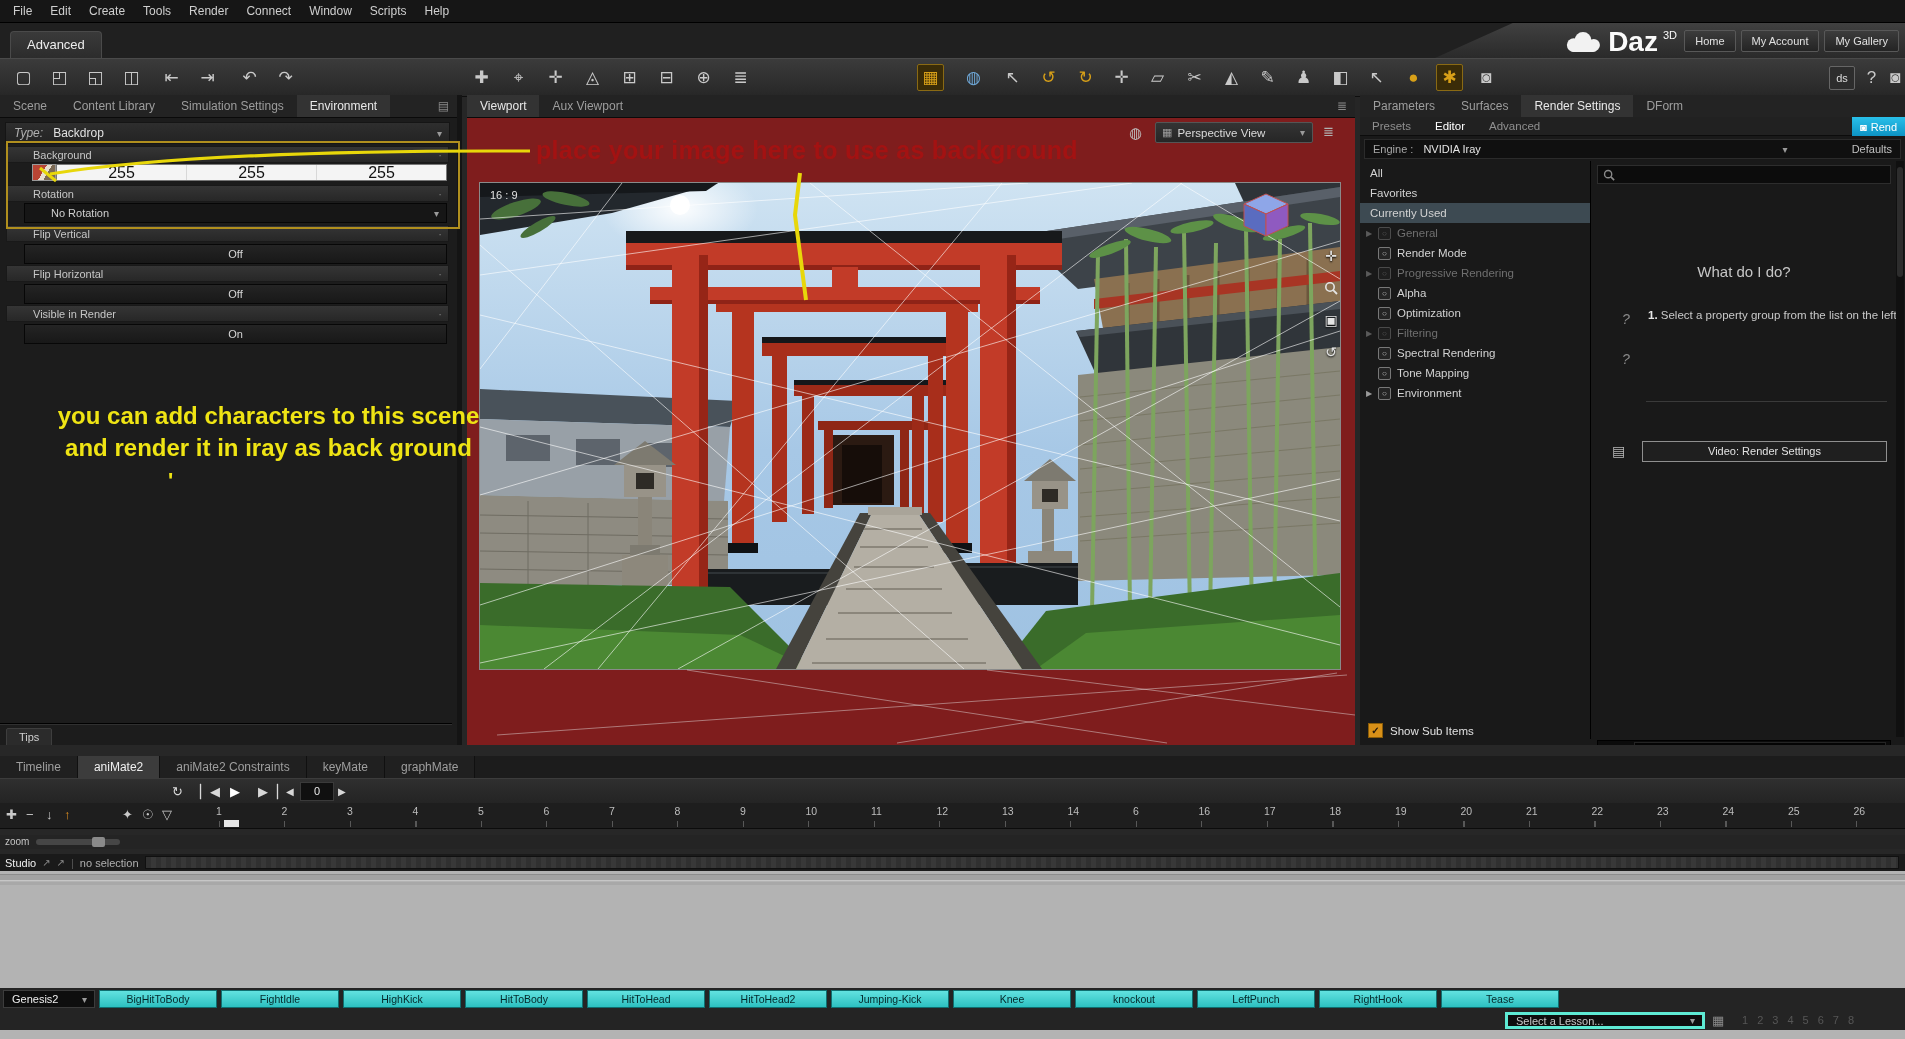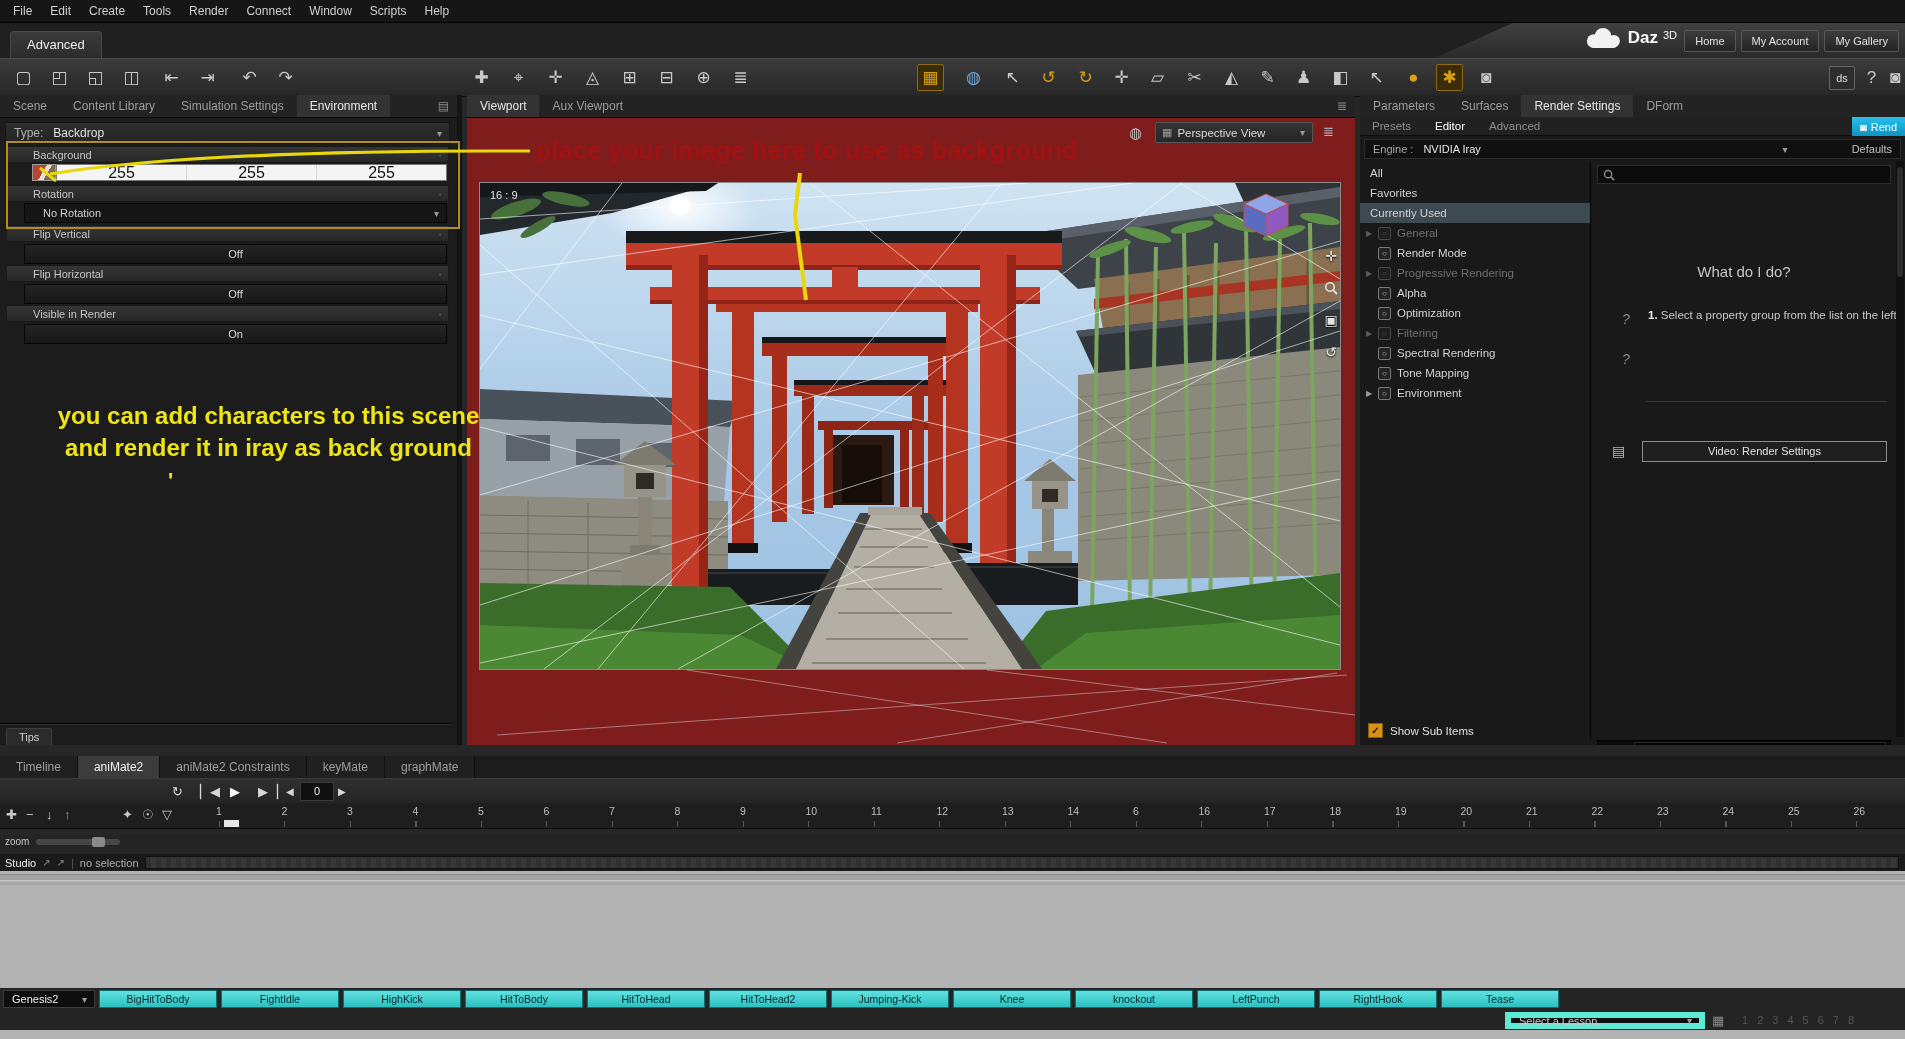--- a/index.html
+++ b/index.html
@@ -14,21 +14,21 @@
 
   
   #band{position:absolute;left:0;top:22px;width:100%;height:36px;background:#202020;}
   .band-wedge{position:absolute;right:0;top:0;width:470px;height:36px;
               background:linear-gradient(180deg,#414141,#2a2a2a);
               clip-path:polygon(80px 0,100% 0,100% 100%,0 100%);}
   #advanced-tab{position:absolute;left:10px;top:9px;height:26px;padding:0 16px;line-height:26px;
                 background:linear-gradient(#3a3a3a,#2c2c2c);border:1px solid #4a4a4a;border-bottom:none;
                 border-radius:4px 4px 0 0;color:#ededed;font-size:13px;}
   #brand{position:absolute;right:228px;top:4px;display:flex;align-items:center;gap:5px;}
-  .daz-text{font-size:17px;font-weight:bold;color:#fafafa;}
+  .daz-text{font-size:28px;font-weight:bold;color:#fafafa;}
   .daz-3d{font-size:11px;color:#fafafa;align-self:flex-start;margin-top:3px;}
   #brand-links{position:absolute;right:6px;top:8px;display:flex;gap:5px;}
   .brand-link{display:inline-block;padding:0 10px;height:20px;line-height:20px;font-size:11px;color:#e0e0e0;
               background:linear-gradient(#3c3c3c,#242424);border:1px solid #585858;border-radius:2px;}
 
   
   #toolbar{position:absolute;left:0;top:58px;width:100%;height:37px;
            background:linear-gradient(#3b3b3b,#272727);border-top:1px solid #4a4a4a;border-bottom:1px solid #0e0e0e;}
   .tbi{position:absolute;top:5px;width:27px;height:27px;display:flex;align-items:center;justify-content:center;
        font-size:17px;color:#c9c9c9;}
@@ -42,36 +42,36 @@
           display:flex;align-items:stretch;font-size:12px;color:#9d9d9d;}
   .tab{padding:0 13px;line-height:22px;}
   .tab.active{background:#333;color:#e8e8e8;}
   .tab-corner{margin-left:auto;padding:0 8px;line-height:22px;color:#8a8a8a;font-size:12px;}
 
   
   #left-panel{position:absolute;left:0;top:95px;width:462px;height:650px;background:#1c1c1c;
               border-right:5px solid #141414;box-sizing:border-box;}
   .type-row{position:absolute;left:5px;right:7px;top:27px;height:20px;background:linear-gradient(#2e2e2e,#232323);
             border:1px solid #151515;display:flex;align-items:center;font-size:12px;}
-  .type-row .lbl{color:#b0b0b0;margin-left:8px;}
+  .type-row .lbl{color:#b0b0b0;margin-left:8px;font-style:italic;}
   .type-row .val{color:#e0e0e0;margin-left:10px;}
   .dd{margin-left:auto;margin-right:7px;color:#9a9a9a;font-size:10px;}
   .sechdr{position:absolute;left:6px;right:8px;height:17px;background:linear-gradient(#353535,#272727);
           border:1px solid #191919;color:#c6c6c6;font-size:11px;display:flex;align-items:center;
           padding-left:26px;box-sizing:border-box;}
   .hdr-dot{margin-left:auto;margin-right:6px;color:#808080;}
   .color-row{position:absolute;left:6px;right:8px;height:19px;display:flex;align-items:center;}
   .swatch{width:24px;height:17px;margin-left:26px;border:1px solid #999;box-sizing:border-box;
           background:linear-gradient(120deg,#b84434 0 45%,#e8dfd0 45% 62%,#7c6a55 62%);}
   .rgb-bar{flex:1;height:17px;background:#f4f4f4;border:1px solid #777;display:flex;box-sizing:border-box;margin-right:2px;}
   .rgb{flex:1;text-align:center;font-size:16px;color:#111;line-height:15px;border-right:1px solid #d8d8d8;}
   .rgb:last-child{border-right:none;}
   .ddl{position:absolute;left:24px;right:10px;height:18px;background:#161616;border:1px solid #060606;
        display:flex;align-items:center;font-size:11px;color:#cfcfcf;}
-  .ddl .first{margin-left:18px;}
+  .ddl .first{margin-left:26px;}
   .valbar{position:absolute;left:24px;right:10px;height:18px;background:linear-gradient(#242424,#181818);
           border:1px solid #070707;color:#d6d6d6;font-size:11px;text-align:center;line-height:18px;}
   .tips-divider{position:absolute;left:0;right:5px;top:628px;height:1px;background:#000;border-bottom:1px solid #303030;}
   .tips-btn{position:absolute;left:6px;top:633px;height:16px;padding:0 12px;line-height:16px;background:#2b2b2b;
             border:1px solid #3e3e3e;font-size:11px;color:#cfcfcf;border-radius:2px 2px 0 0;}
 
   
   #viewport{position:absolute;left:467px;top:95px;width:888px;height:650px;background:#7f1d1d;}
   .vp-sphere{position:absolute;left:662px;top:29px;font-size:15px;color:#c0c0c0;}
   .vp-view-dd{position:absolute;left:688px;top:27px;width:158px;height:21px;background:linear-gradient(#343434,#262626);
@@ -165,22 +165,22 @@
   .gb-line1{position:absolute;left:0;top:3px;width:100%;height:5px;background:#a2a2a2;border-top:1px solid #8c8c8c;border-bottom:1px solid #c6c6c6;}
   .gb-line2{position:absolute;left:0;top:11px;width:100%;height:3px;background:#a8a8a8;}
   #aniblock{position:absolute;left:0;top:988px;width:100%;height:51px;background:#242424;}
   .gen-dd{position:absolute;left:3px;top:2px;width:92px;height:18px;background:#0e0e0e;border:1px solid #3c3c3c;
           display:flex;align-items:center;font-size:11px;color:#efefef;box-sizing:border-box;}
   .gen-dd .first{margin-left:8px;}
   .ab-buttons{position:absolute;left:99px;top:2px;display:flex;gap:4px;}
   .ab-btn{flex:0 0 118px;height:18px;background:linear-gradient(#62e2e0,#2cc0c0);border:1px solid #0f6f70;
           box-sizing:border-box;font-size:10.5px;color:#04282a;text-align:center;line-height:17px;}
   .lesson-row{position:absolute;left:0;top:23px;width:100%;height:19px;}
-  .lesson-dd{position:absolute;left:1505px;top:1px;width:200px;height:17px;background:#0e0e0e;border:6px solid #5eead4;
-             display:flex;align-items:center;font-size:11px;color:#c8c8c8;box-sizing:border-box;}
+  .lesson-dd{position:absolute;left:1505px;top:1px;width:200px;height:17px;background:#0e0e0e;border:3px solid #5eead4;
+             display:flex;align-items:flex-start;font-size:11px;color:#c8c8c8;box-sizing:border-box;}
   .lesson-dd .first{margin-left:8px;}
   .lesson-grid{position:absolute;left:1712px;top:2px;font-size:13px;color:#8a8a8a;}
   .pager{position:absolute;left:1742px;top:3px;display:flex;gap:9px;font-size:11px;color:#565656;}
   .bottom-gray{position:absolute;left:0;top:42px;width:100%;height:9px;background:#b3b3b3;}
 
   
   #anno-svg{position:absolute;left:0;top:0;width:1905px;height:1039px;pointer-events:none;z-index:40;}
   #anno-red{position:absolute;left:536px;top:136px;font-size:25px;font-weight:bold;color:#a31212;z-index:41;letter-spacing:.3px;}
   #anno-yellow1{position:absolute;left:16px;top:400px;width:505px;text-align:center;font-size:24px;font-weight:bold;
                 color:#efe414;z-index:41;line-height:1.35;}

